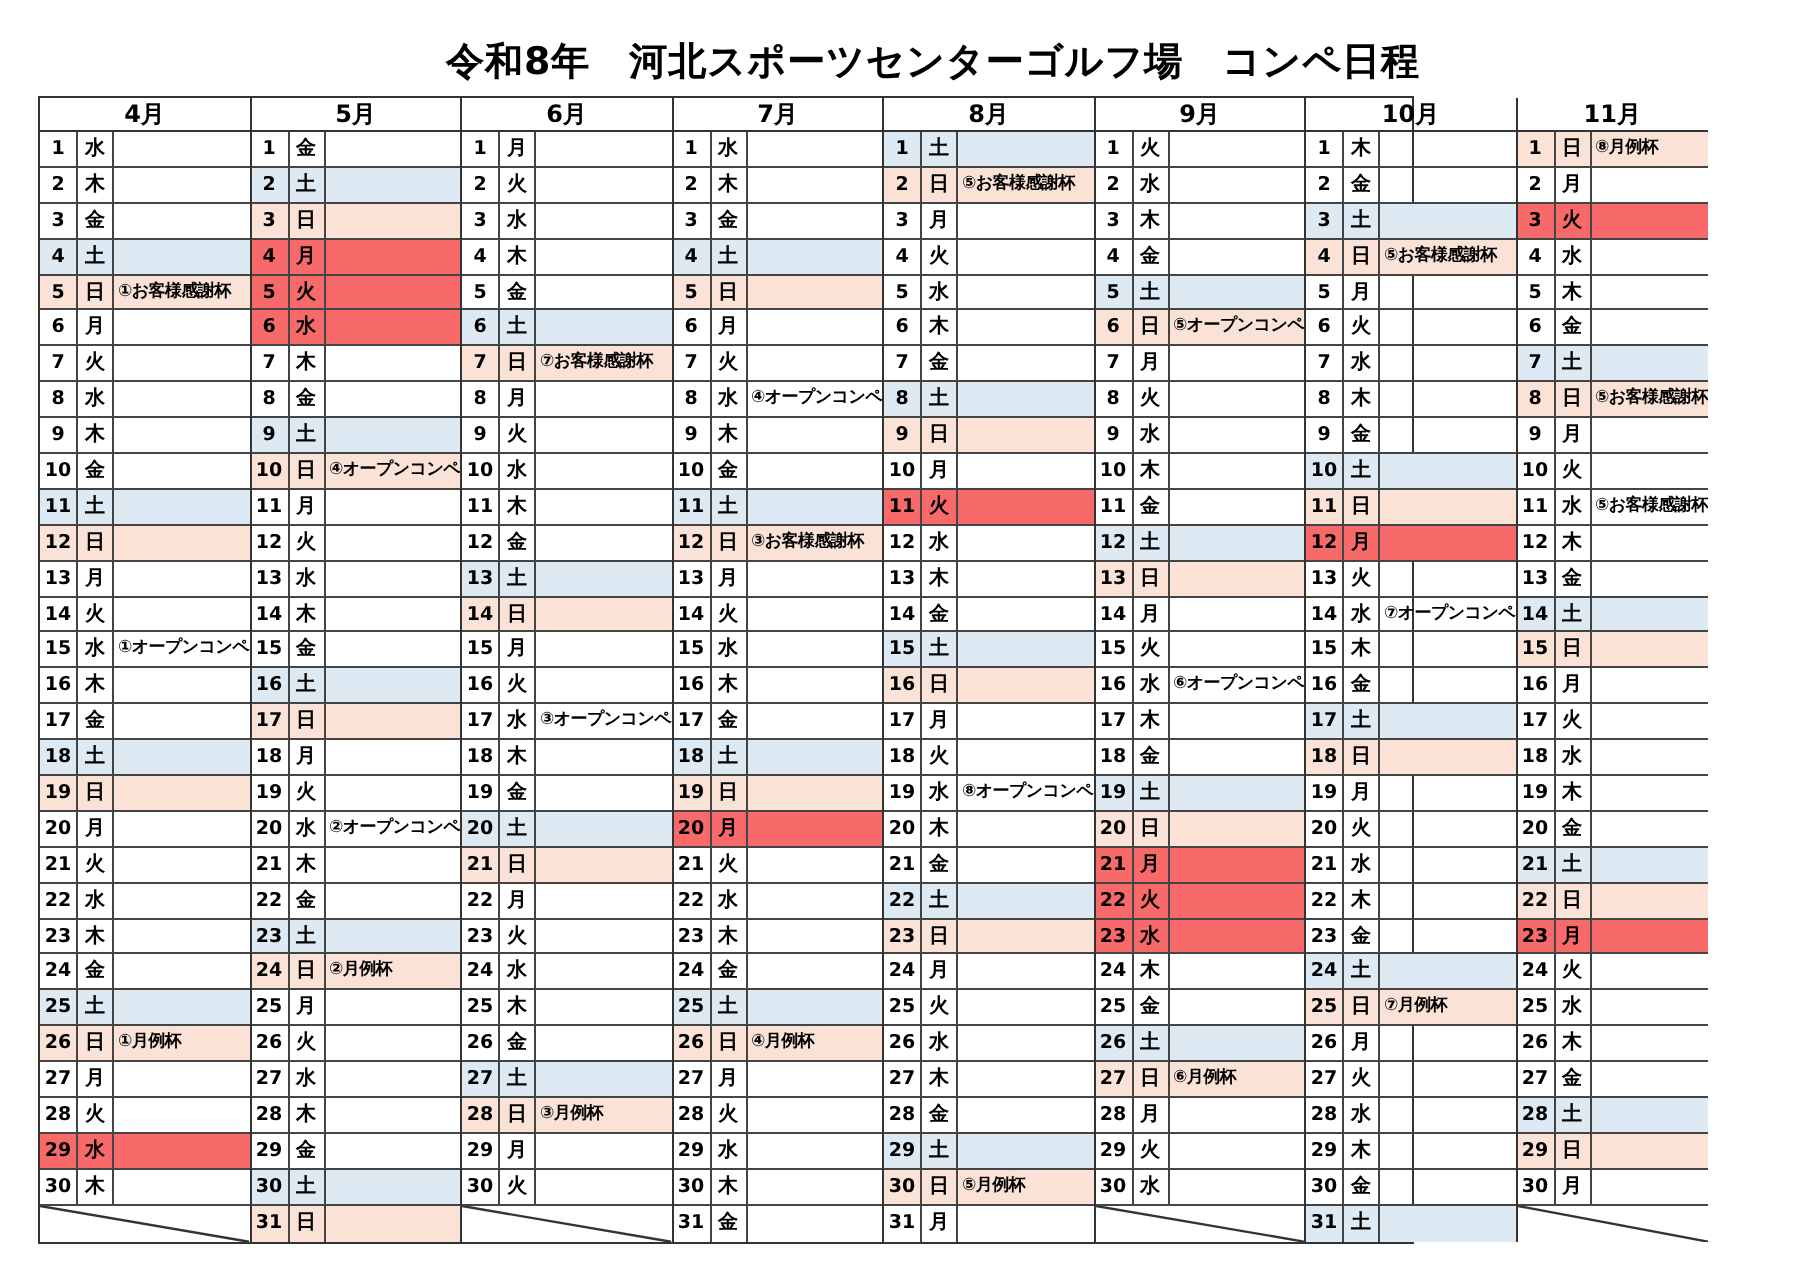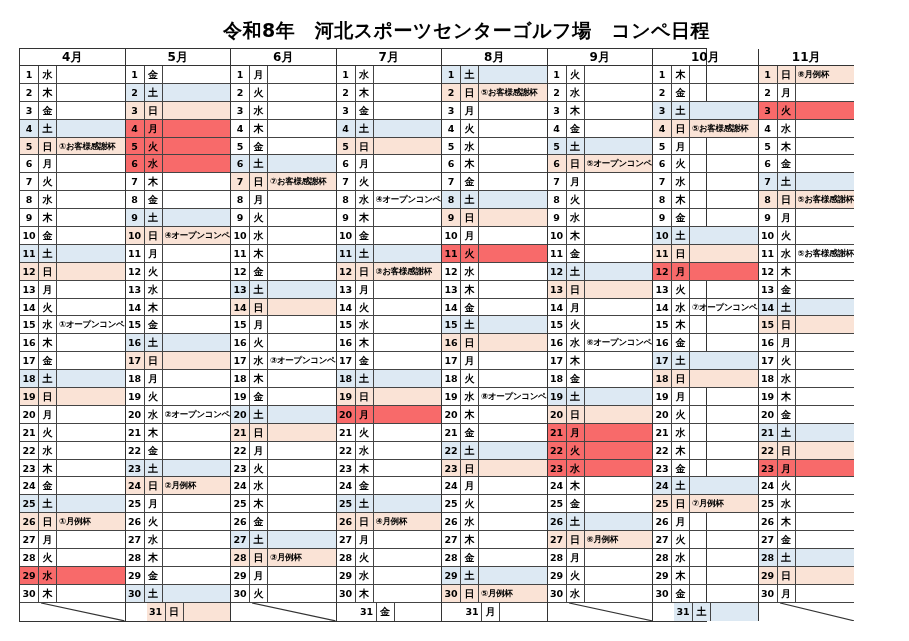--- a/index.html
+++ b/index.html
@@ -7,21 +7,21 @@
          font-family:"DejaVu Sans", "Liberation Sans", sans-serif; color:#000; }
   .title { position:absolute; left:12px; top:18px; width:909px; text-align:center;
            font-size:19px; font-weight:bold; letter-spacing:0.5px; }
   .cal { position:absolute; left:19px; top:48px; width:688px; display:flex;
          border:1.5px solid #333; box-sizing:border-box; }
   .month { width:107.5px; box-sizing:border-box; border-right:1.5px solid #333; }
   .month:last-child { border-right:none; }
   .mhead { height:17px; line-height:17px; text-align:center; font-weight:bold;
            font-size:12px; border-bottom:1.5px solid #333; box-sizing:border-box; }
   .row { display:flex; height:17.9px; border-bottom:1px solid #444; box-sizing:border-box; }
-  .row:last-child { border-bottom:none;margin-left:21px; }
+  .row:last-child { border-bottom:none; }
   .c-day { width:19px; text-align:center; font-size:9.5px; font-weight:bold;
            line-height:17px; border-right:1px solid #444; box-sizing:border-box; }
   .c-wd { width:18px; text-align:center; font-size:10px; font-weight:bold;
           line-height:17px; border-right:1px solid #444; box-sizing:border-box; }
   .c-ev { flex:1; font-size:8.5px; font-weight:bold; line-height:17px; padding-left:2px;
           white-space:nowrap; overflow:hidden; letter-spacing:-0.3px; }
   .sat { background:#dde9f3; }
   .sun { background:#fae3d6; }
   .hol { background:#f86a6a; }
   .empty { position:relative; }

